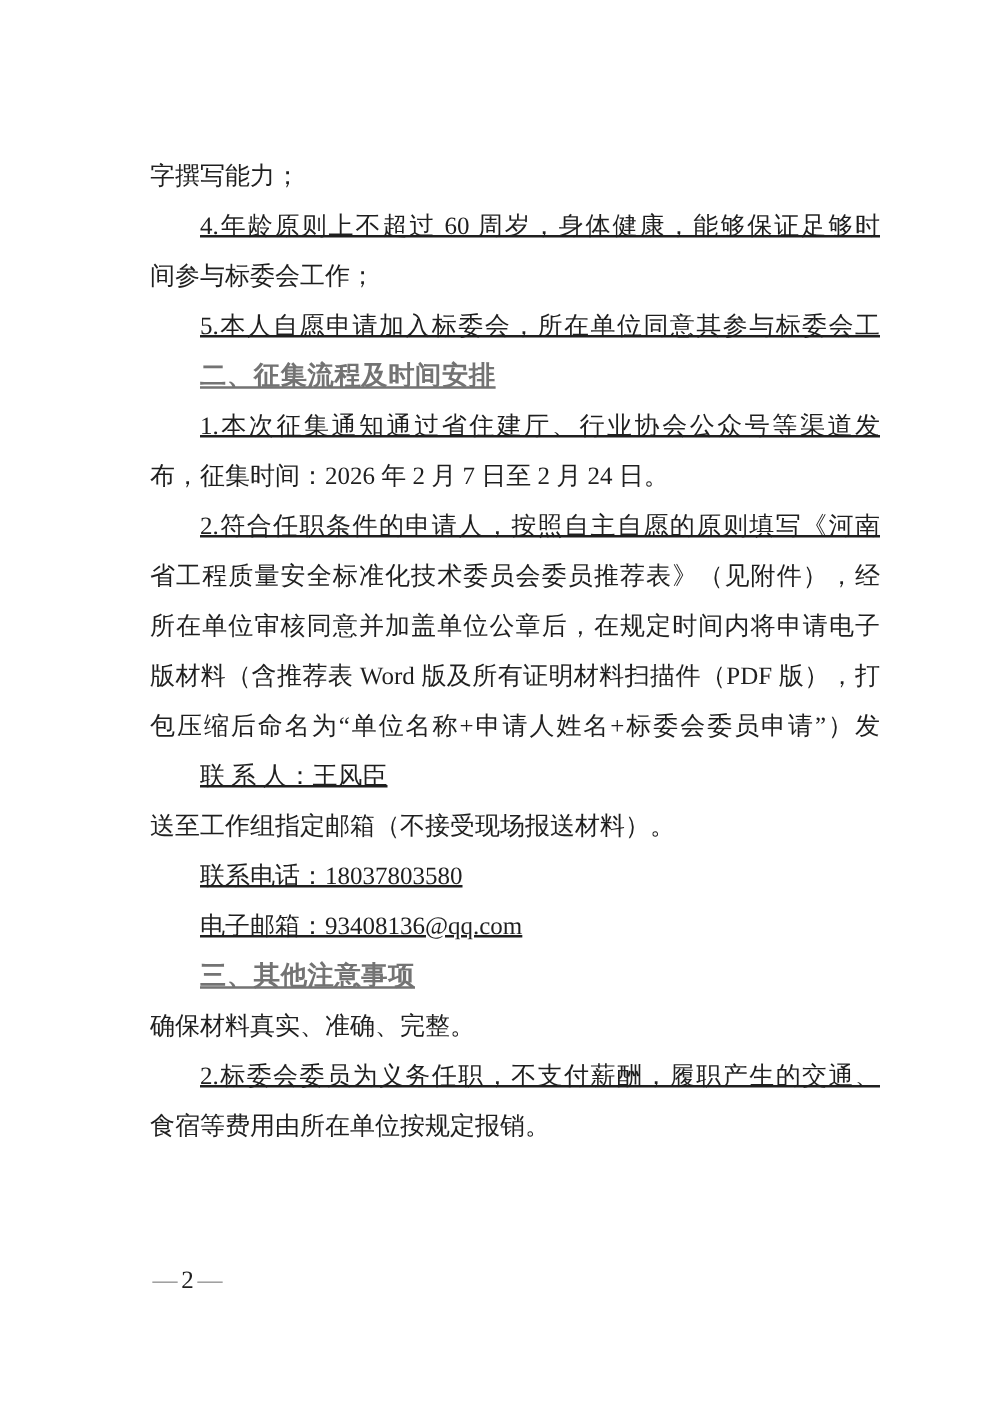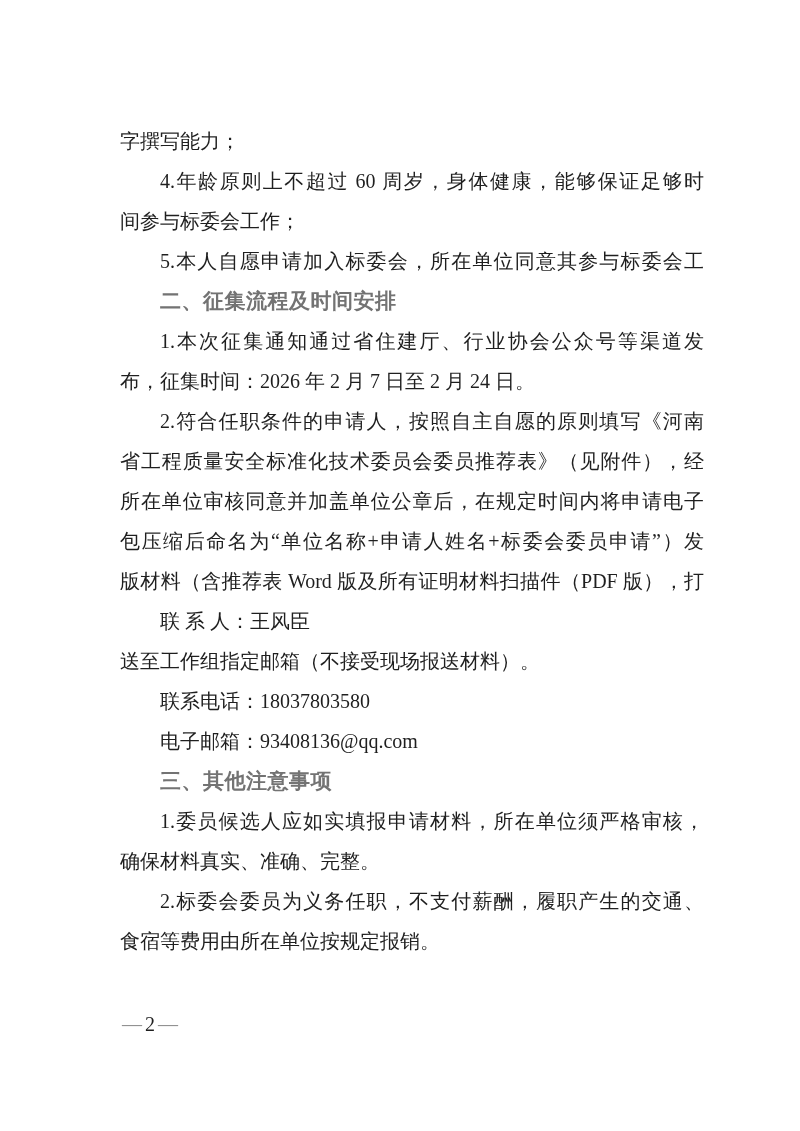--- a/index.html
+++ b/index.html
@@ -15,21 +15,21 @@
     position: absolute;
     left: 108px;
     top: 121px;
     width: 584px;
     color: #1f1f1f;
     font-family: "Liberation Serif", serif;
     font-size: 20px;
     line-height: 40px;
   }
   .ln { height: 40px; white-space: pre-wrap; }
-  .indent { padding-left: 40px; }
+  .indent { padding-left: 40px; text-decoration: underline; }
   .fill {
     text-align: justify;
     text-align-last: justify;
     text-justify: inter-ideograph;
     white-space: normal;
   }
   .heading {
     font-family: "Liberation Sans", sans-serif;
     font-weight: 700;
     color: #737373;
@@ -55,28 +55,27 @@
     <div class="ln">字撰写能力；</div>
     <div class="ln indent fill">4.年龄原则上不超过 60 周岁，身体健康，能够保证足够时</div>
     <div class="ln">间参与标委会工作；</div>
     <div class="ln indent fill">5.本人自愿申请加入标委会，所在单位同意其参与标委会工</div>
     <div class="ln indent heading">二、征集流程及时间安排</div>
     <div class="ln indent fill">1.本次征集通知通过省住建厅、行业协会公众号等渠道发</div>
     <div class="ln">布，征集时间：2026 年 2 月 7 日至 2 月 24 日。</div>
     <div class="ln indent fill">2.符合任职条件的申请人，按照自主自愿的原则填写《河南</div>
     <div class="ln fill">省工程质量安全标准化技术委员会委员推荐表》（见附件），经</div>
     <div class="ln fill">所在单位审核同意并加盖单位公章后，在规定时间内将申请电子</div>
+    <div class="ln fill">版材料（含推荐表 Word 版及所有证明材料扫描件（PDF 版），打</div>
     <div class="ln fill">包压缩后命名为“单位名称+申请人姓名+标委会委员申请”）发</div>
-    <div class="ln fill">版材料（含推荐表 Word 版及所有证明材料扫描件（PDF 版），打</div>
     <div class="ln indent">联 系 人：王风臣</div>
     <div class="ln">送至工作组指定邮箱（不接受现场报送材料）。</div>
     <div class="ln indent">联系电话：18037803580</div>
     <div class="ln indent">电子邮箱：93408136@qq.com</div>
     <div class="ln indent heading">三、其他注意事项</div>
-    <div class="ln indent fill">1.委员候选人应如实填报申请材料，所在单位须严格审核，</div>
     <div class="ln">确保材料真实、准确、完整。</div>
     <div class="ln indent fill">2.标委会委员为义务任职，不支付薪酬，履职产生的交通、</div>
     <div class="ln">食宿等费用由所在单位按规定报销。</div>
   </div>
 
   <div class="pagenum">
     <span class="dash">—</span><span>2</span><span class="dash">—</span>
   </div>
 </div>
 

